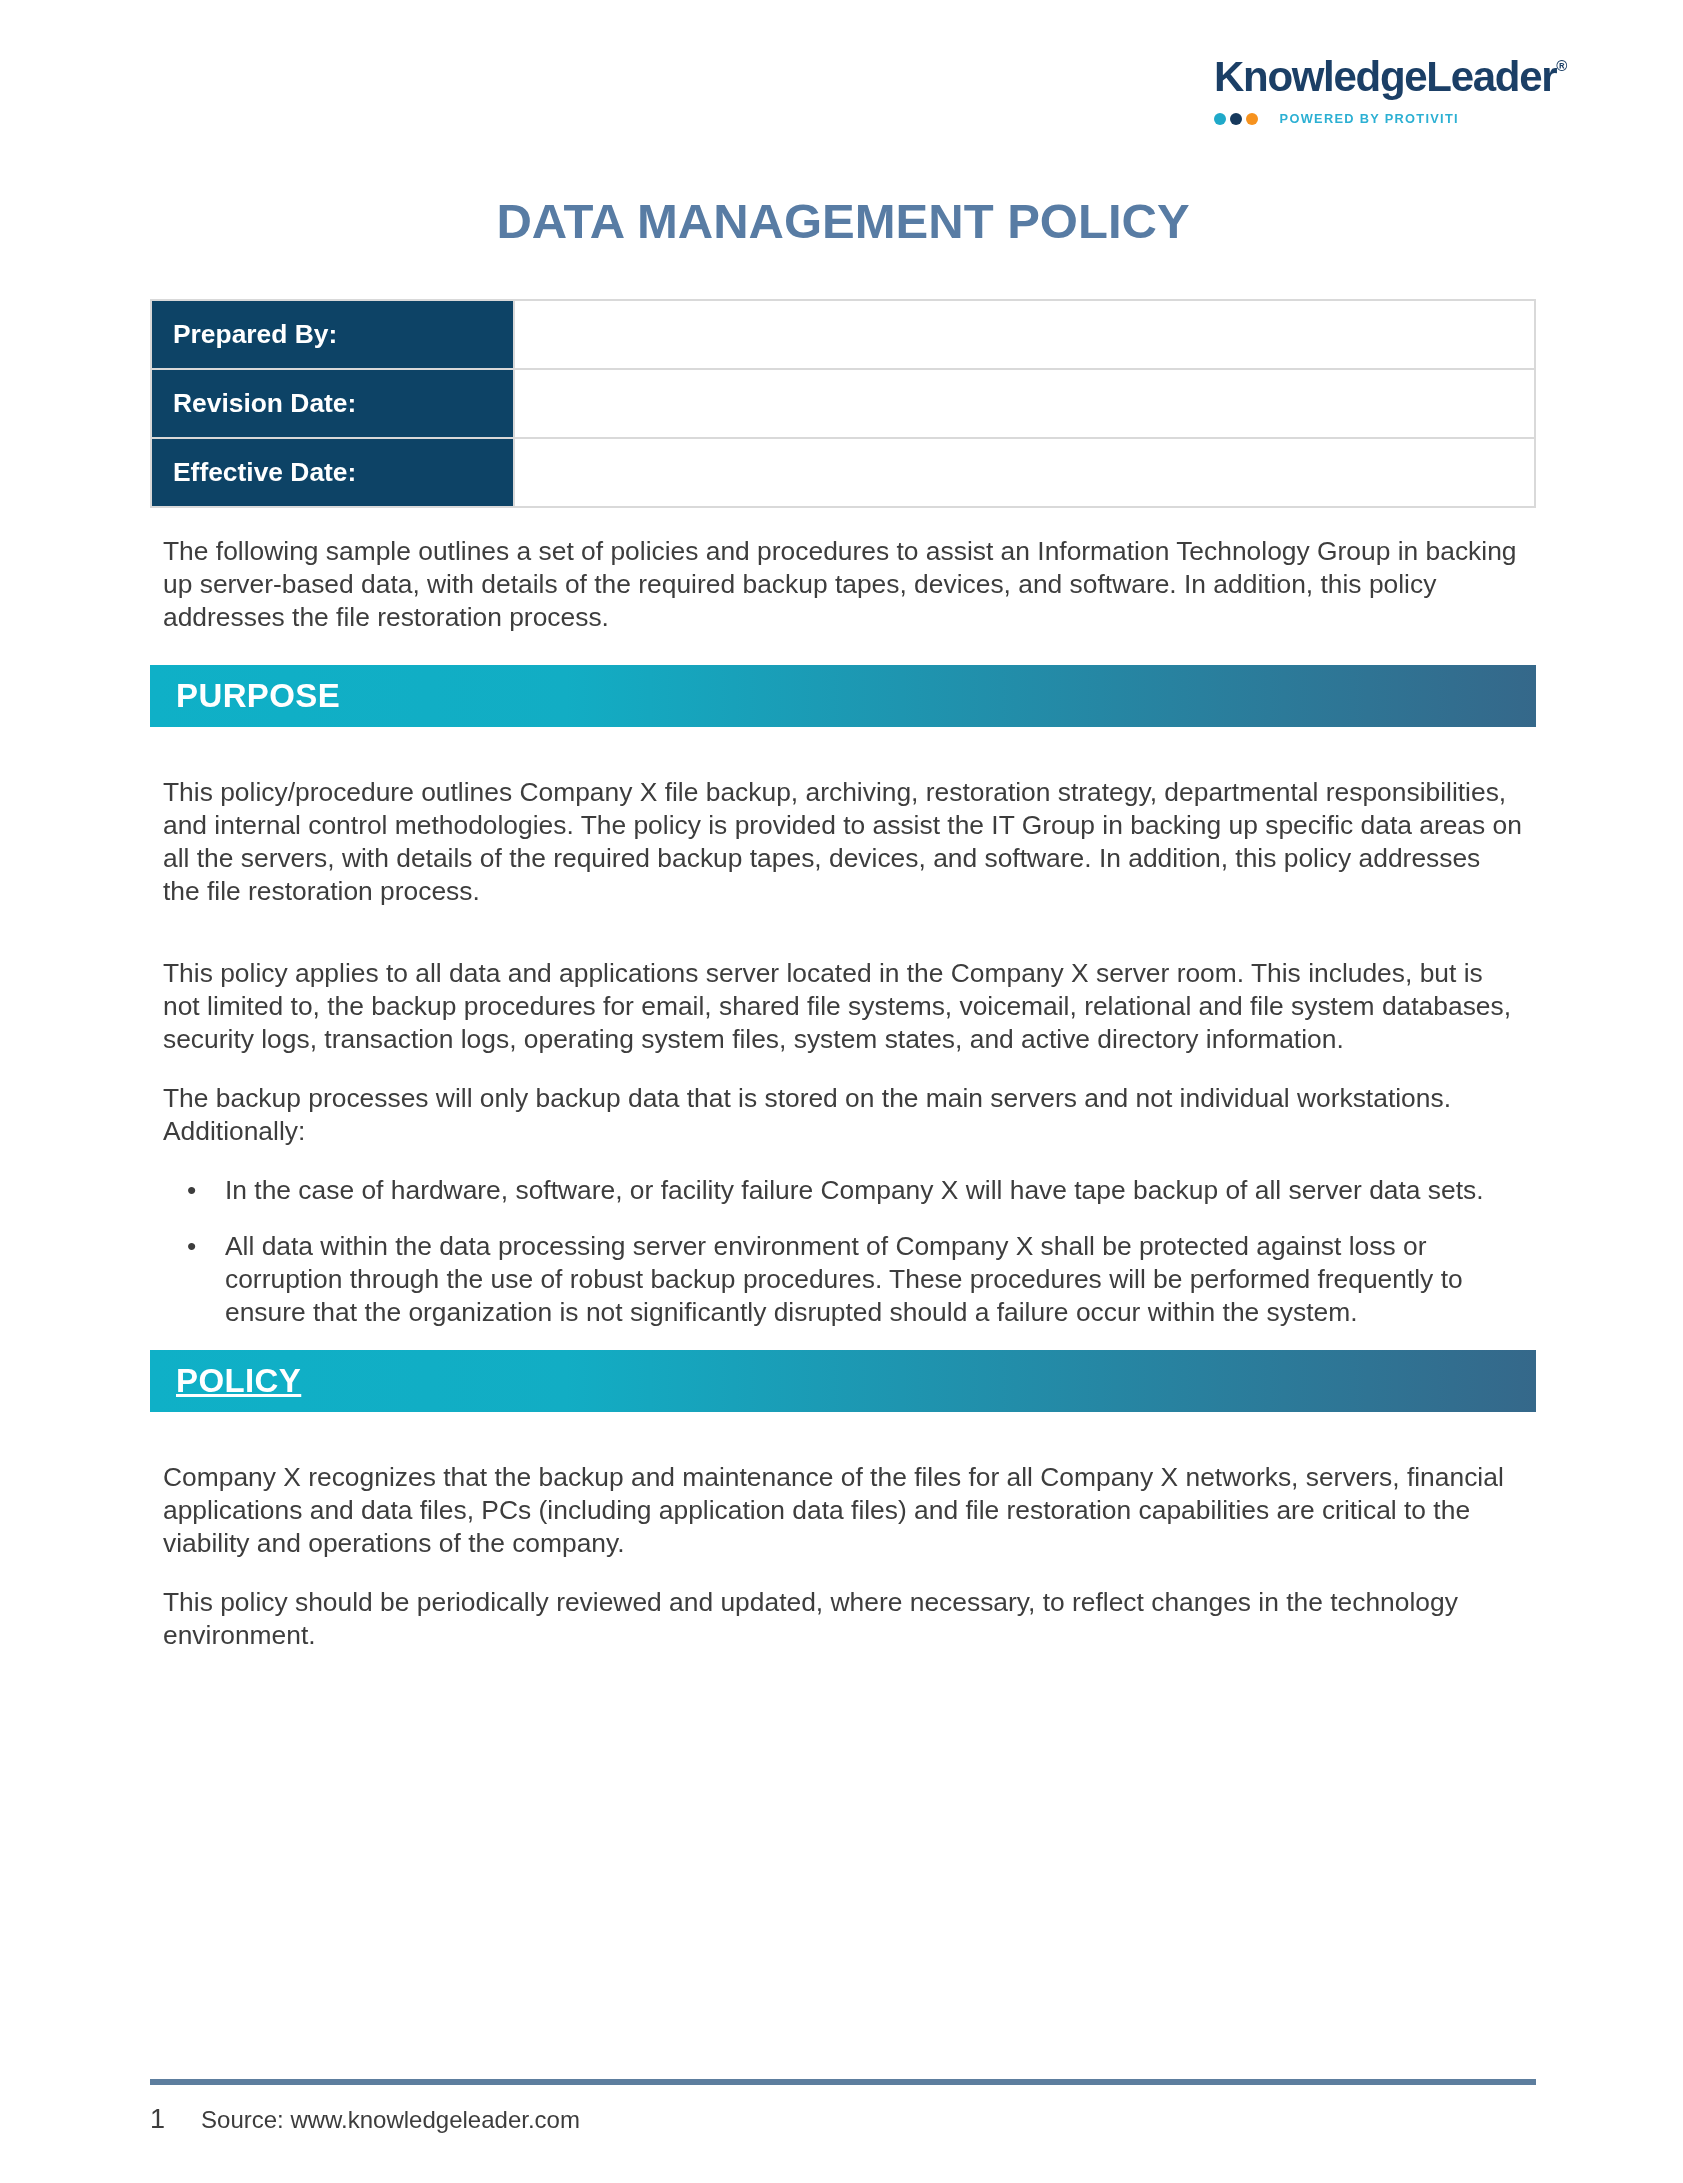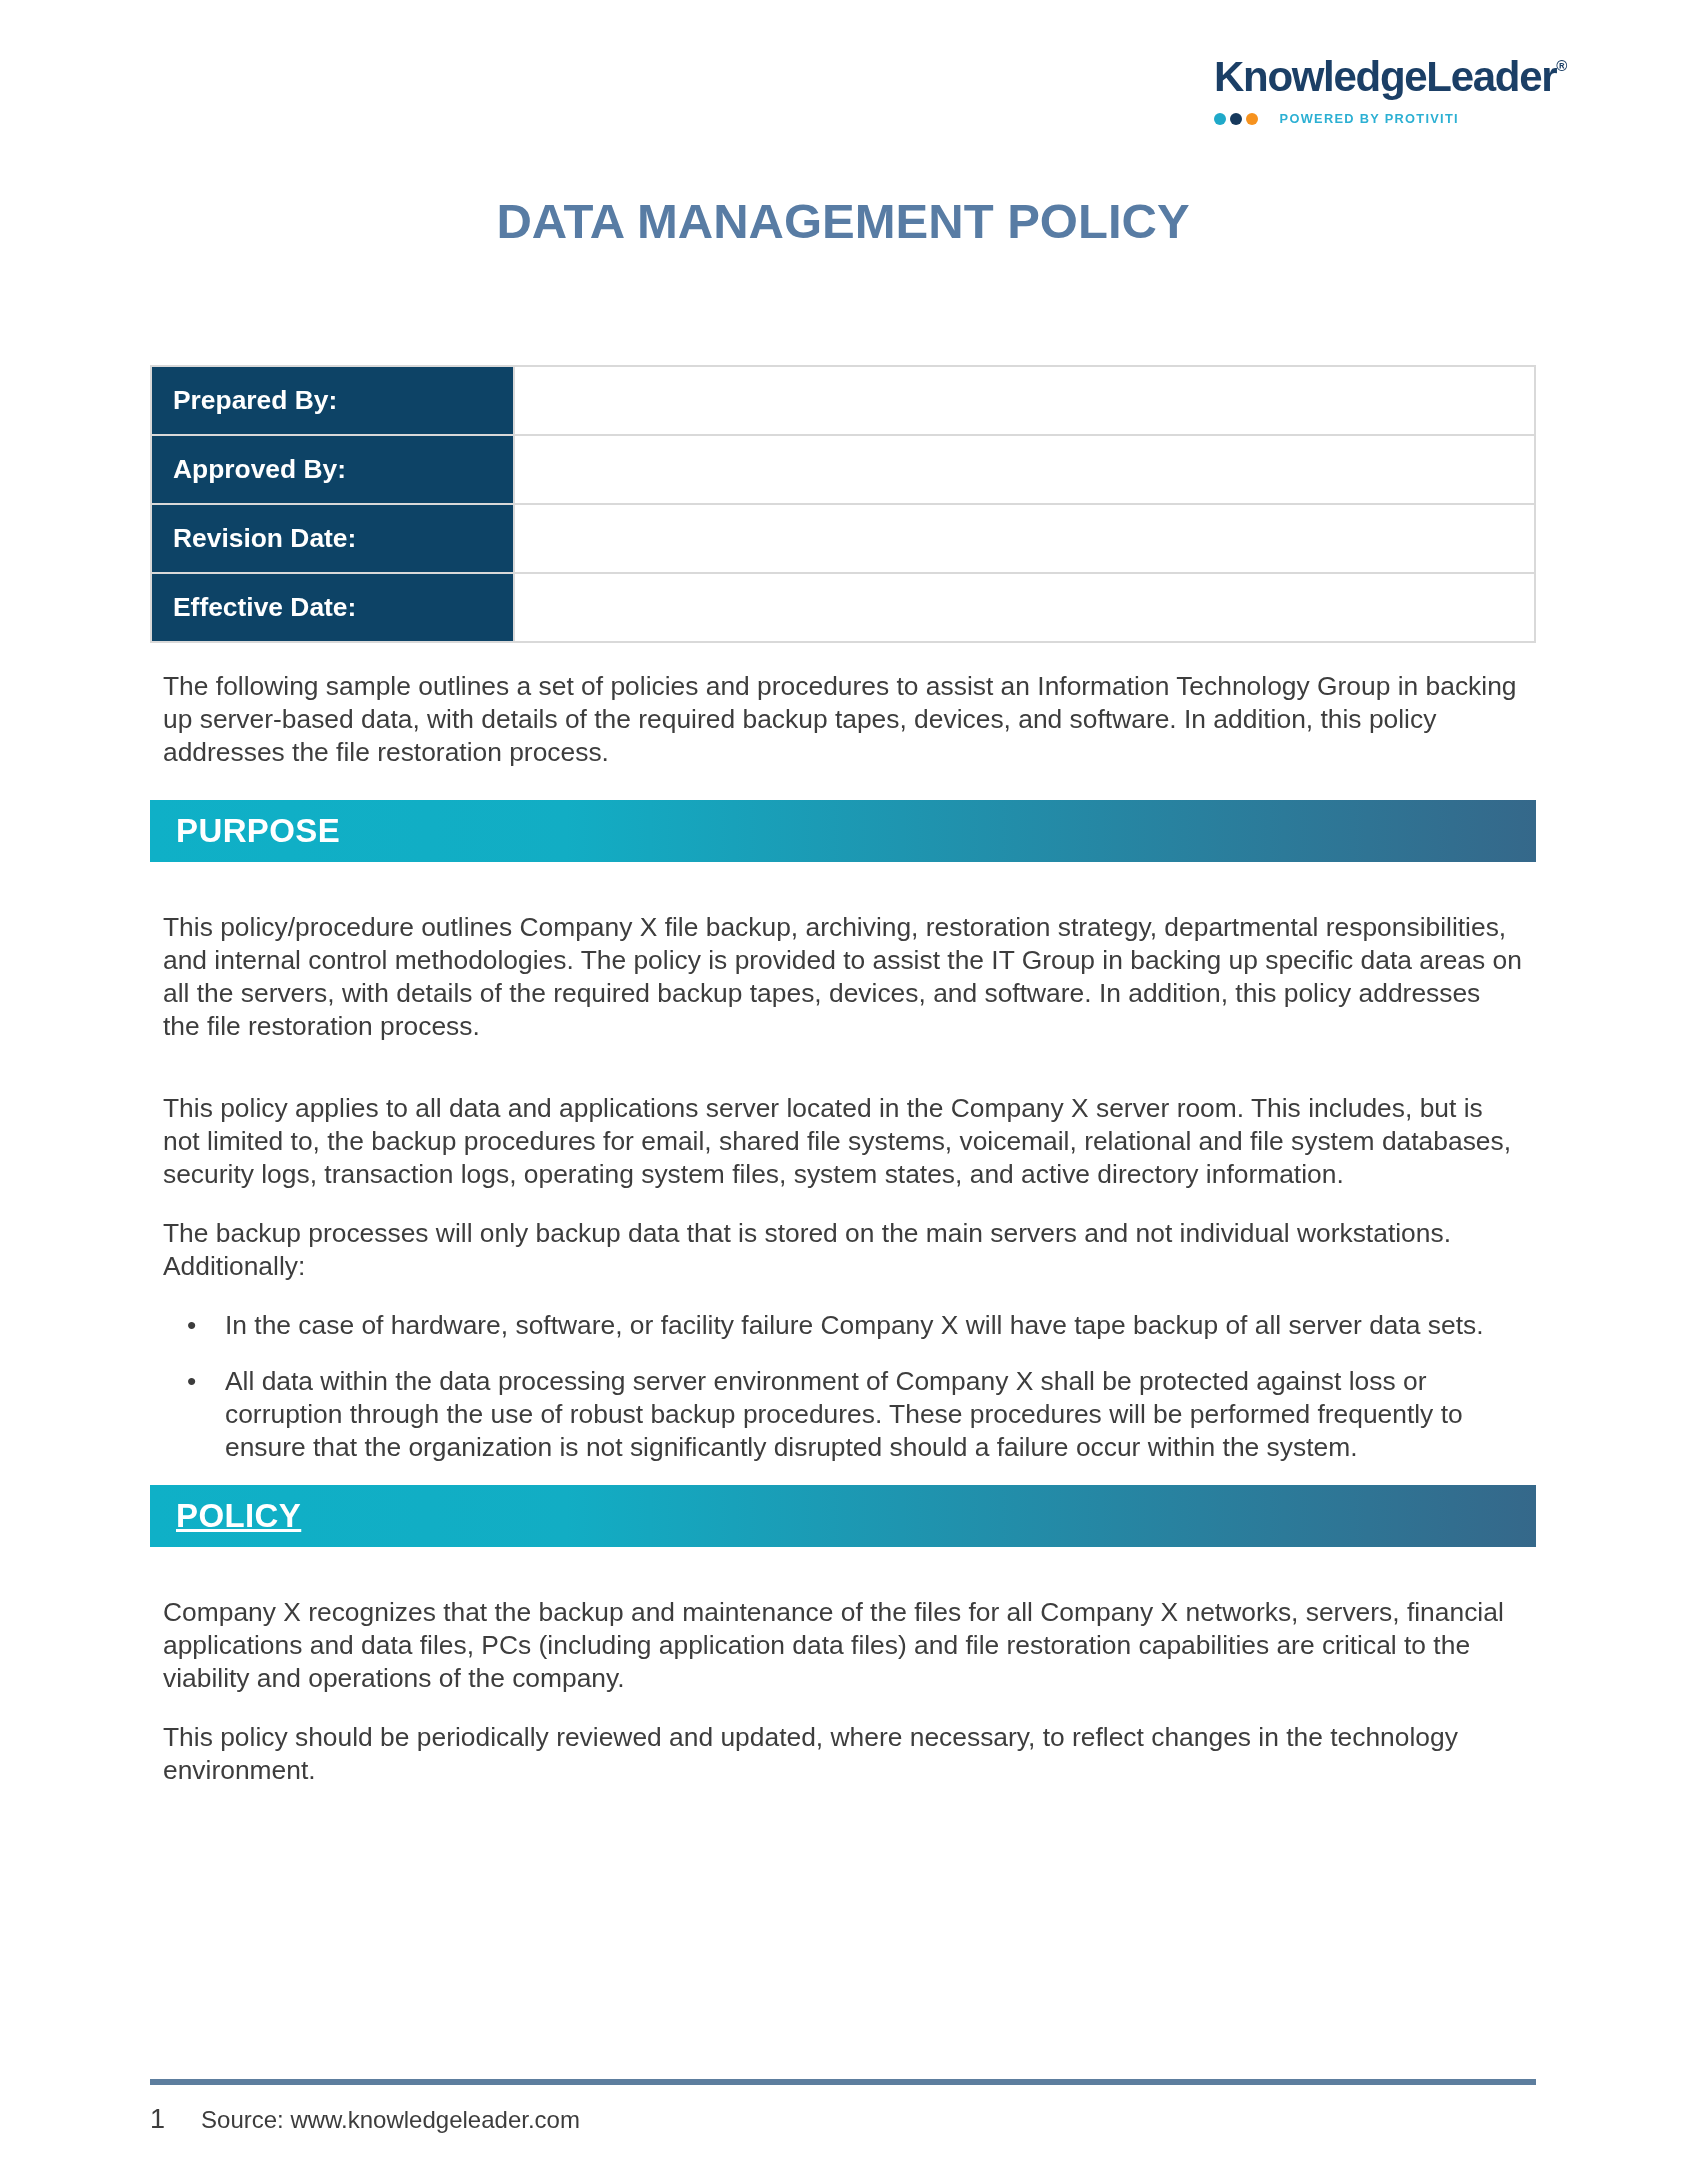--- a/index.html
+++ b/index.html
@@ -30,21 +30,21 @@
 
   
   .header-zone{height:193px;position:relative;}
   h1.doc-title{
     margin:0;text-align:center;font-size:49px;line-height:57px;
     font-weight:bold;color:#587ca4;letter-spacing:0px;
   }
 
   
   table.info{
-    border-collapse:collapse;width:100%;margin-top:115px;
+    border-collapse:collapse;width:100%;margin-top:49px;
     table-layout:fixed;
   }
   table.info td{
     border:2.2px solid #d9d9d9;height:65px;vertical-align:middle;
   }
   td.lbl{
     width:339px;background:#0d4366;color:#ffffff;font-weight:bold;
     font-size:26.4px;padding-left:21px;
   }
   td.val{background:#ffffff;}
@@ -108,24 +108,20 @@
 
     <h1 class="doc-title">DATA MANAGEMENT POLICY</h1>
 
     <table class="info">
       <tbody>
         <tr>
           <td class="lbl">Prepared By:</td>
           <td class="val"></td>
         </tr>
         <tr>
-          <td class="lbl">Approved By:</td>
-          <td class="val"></td>
-        </tr>
-        <tr>
           <td class="lbl">Revision Date:</td>
           <td class="val"></td>
         </tr>
         <tr>
           <td class="lbl">Effective Date:</td>
           <td class="val"></td>
         </tr>
       </tbody>
     </table>
 

